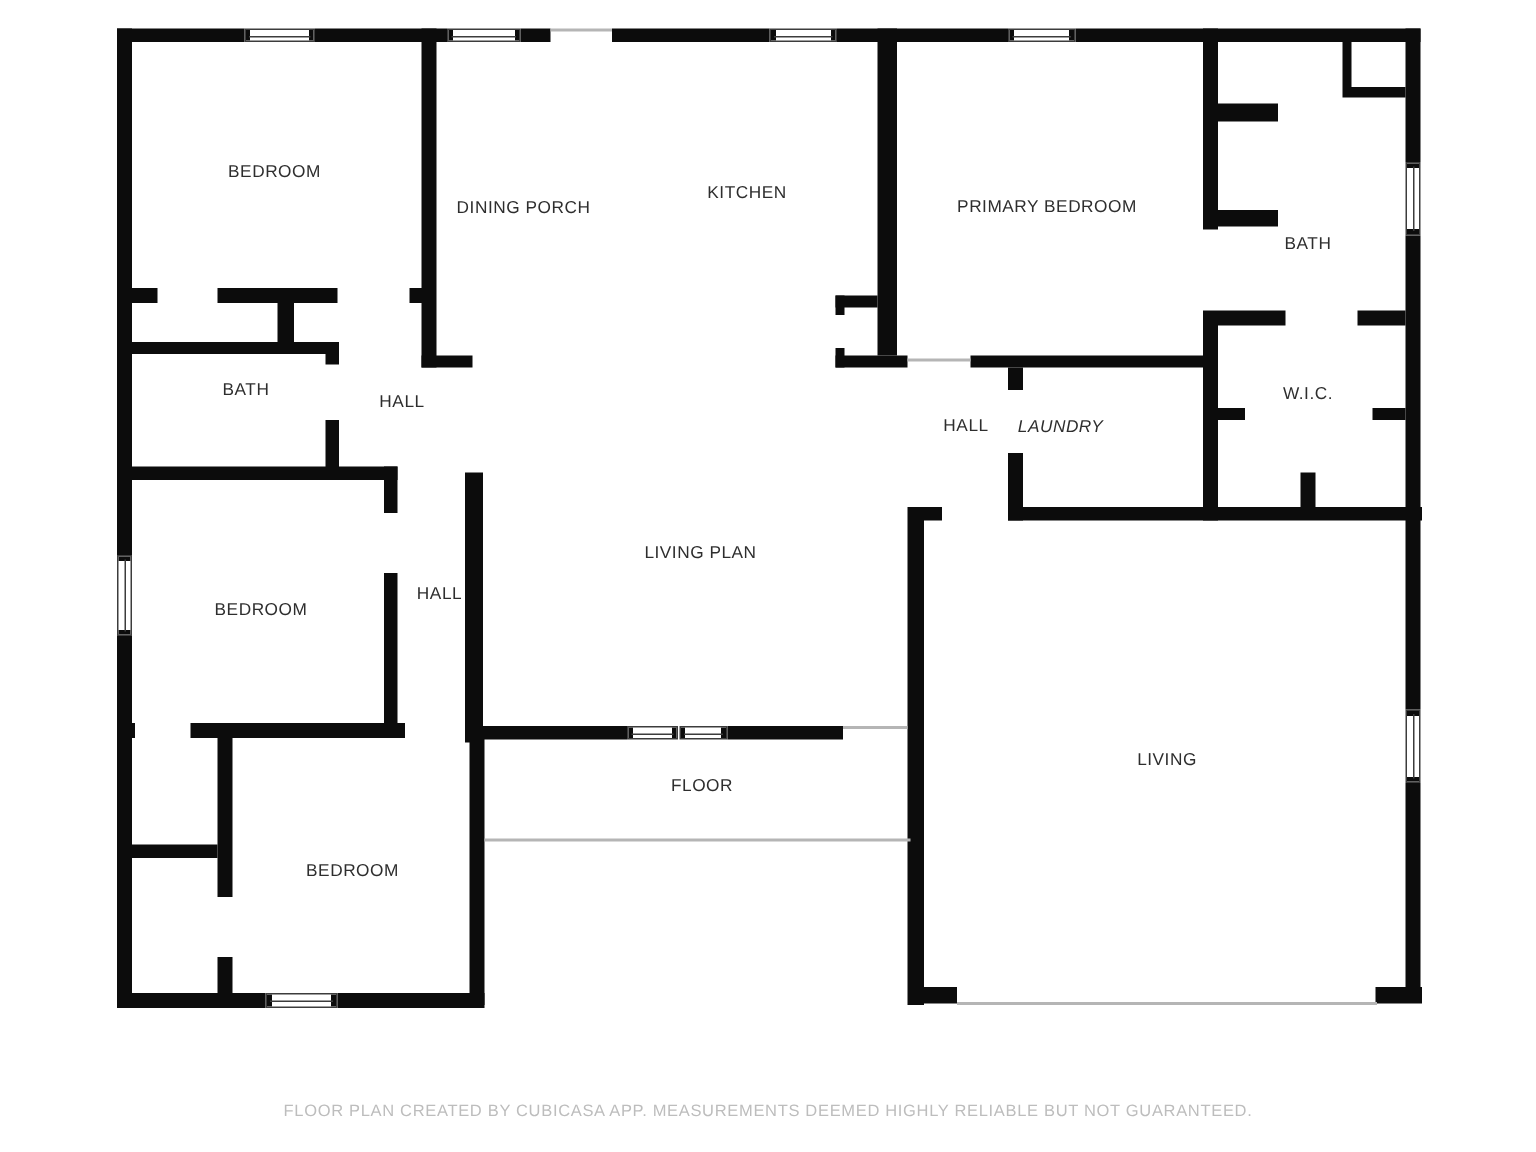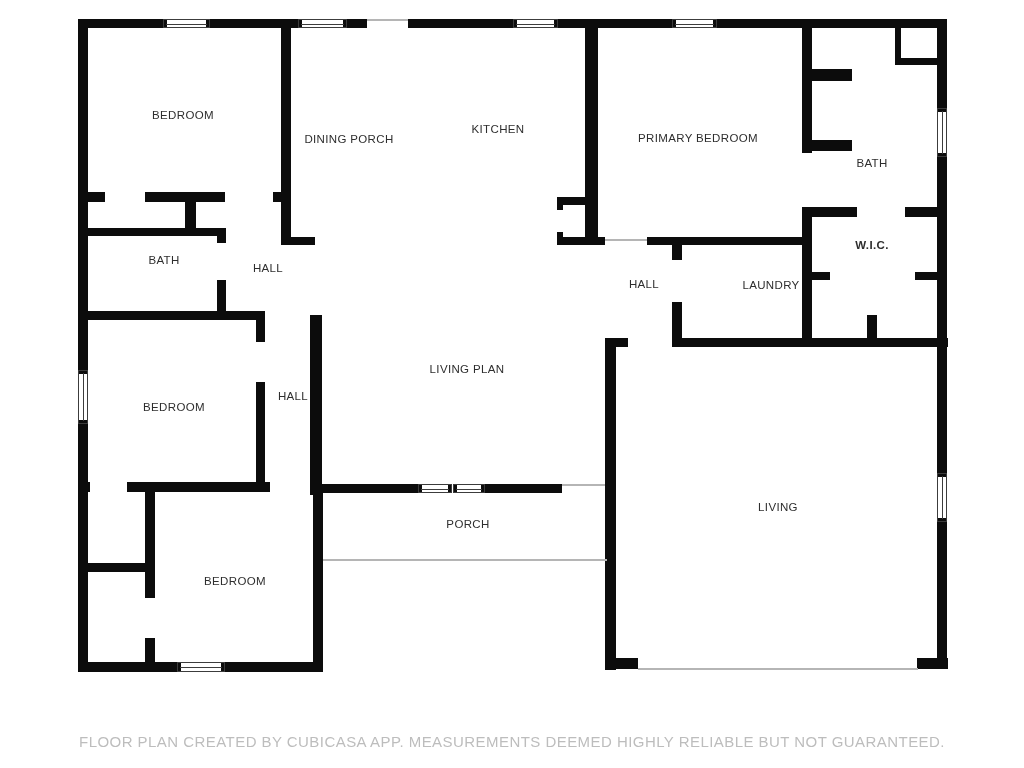--- a/index.html
+++ b/index.html
@@ -13,21 +13,21 @@
   .win.h{background:linear-gradient(to right,#0c0c0c 0 3px,#ffffff 3px calc(100% - 3px),#0c0c0c calc(100% - 3px));}
   .win.h::before{content:'';position:absolute;left:2px;right:2px;top:50%;border-top:1px solid #3c3c3c;}
   .win.v{background:linear-gradient(to bottom,#0c0c0c 0 3px,#ffffff 3px calc(100% - 3px),#0c0c0c calc(100% - 3px));}
   .win.v::before{content:'';position:absolute;top:2px;bottom:2px;left:50%;border-left:1px solid #3c3c3c;}
   .room-label{
     position:absolute;transform:translate(-50%,-50%);
     font-size:11.5px;letter-spacing:.35px;color:#2e2e2e;white-space:nowrap;
   }
   .footer-note{
     position:absolute;left:50%;top:741px;transform:translate(-50%,-50%);
-    font-size:15px;letter-spacing:.45px;color:#bdbdbd;white-space:nowrap;
+    font-size:11px;letter-spacing:.45px;color:#bdbdbd;white-space:nowrap;
   }
 </style>
 </head>
 <body>
 
 <div id="stage">
   <div class="footer-note">FLOOR PLAN CREATED BY CUBICASA APP. MEASUREMENTS DEEMED HIGHLY RELIABLE BUT NOT GUARANTEED.</div>
 <div class="wall" style="background: rgb(12, 12, 12); left: 78px; top: 19px; width: 85px; height: 9px;"></div>
     <div class="wall" style="background: rgb(12, 12, 12); left: 210px; top: 19px; width: 88px; height: 9px;"></div>
     <div class="wall" style="background: rgb(12, 12, 12); left: 347px; top: 19px; width: 20px; height: 9px;"></div>
@@ -99,24 +99,24 @@
     <div class="win v" style="left: 78px; top: 370px; width: 10px; height: 54px;"></div>
     <div class="win h" style="left: 177px; top: 662px; width: 48px; height: 10px;"></div>
     <div class="win v" style="left: 937px; top: 473px; width: 10px; height: 49px;"></div>
     <div class="win h" style="left: 418px; top: 484px; width: 34px; height: 9px;"></div>
     <div class="win h" style="left: 453px; top: 484px; width: 32px; height: 9px;"></div>
     <div class="room-label" style="left: 183px; top: 115px; color: rgb(46, 46, 46);">BEDROOM</div>
     <div class="room-label" style="left: 349px; top: 139px; color: rgb(46, 46, 46);">DINING PORCH</div>
     <div class="room-label" style="left: 498px; top: 129px; color: rgb(46, 46, 46);">KITCHEN</div>
     <div class="room-label" style="left: 698px; top: 138px; color: rgb(46, 46, 46);">PRIMARY BEDROOM</div>
     <div class="room-label" style="left: 872px; top: 163px; color: rgb(46, 46, 46);">BATH</div>
-    <div class="room-label" style="left: 872px; top: 245px; color: rgb(46, 46, 46); font-weight: bold;">W.I.C.</div>
+    <div class="room-label" style="left: 872px; top: 263px; color: rgb(46, 46, 46);">W.I.C.</div>
     <div class="room-label" style="left: 164px; top: 260px; color: rgb(46, 46, 46);">BATH</div>
     <div class="room-label" style="left: 268px; top: 268px; color: rgb(46, 46, 46);">HALL</div>
     <div class="room-label" style="left: 644px; top: 284px; color: rgb(46, 46, 46);">HALL</div>
-    <div class="room-label" style="left: 771px; top: 285px; color: rgb(46, 46, 46);">LAUNDRY</div>
+    <div class="room-label" style="left: 707px; top: 285px; color: rgb(46, 46, 46); font-style: italic;">LAUNDRY</div>
     <div class="room-label" style="left: 174px; top: 407px; color: rgb(46, 46, 46);">BEDROOM</div>
     <div class="room-label" style="left: 293px; top: 396px; color: rgb(46, 46, 46);">HALL</div>
     <div class="room-label" style="left: 467px; top: 369px; color: rgb(46, 46, 46);">LIVING PLAN</div>
-    <div class="room-label" style="left: 468px; top: 524px; color: rgb(46, 46, 46);">PORCH</div>
+    <div class="room-label" style="left: 468px; top: 524px; color: rgb(46, 46, 46);">FLOOR</div>
     <div class="room-label" style="left: 235px; top: 581px; color: rgb(46, 46, 46);">BEDROOM</div>
     <div class="room-label" style="left: 778px; top: 507px; color: rgb(46, 46, 46);">LIVING</div>
   </div>
 
 </body></html>

